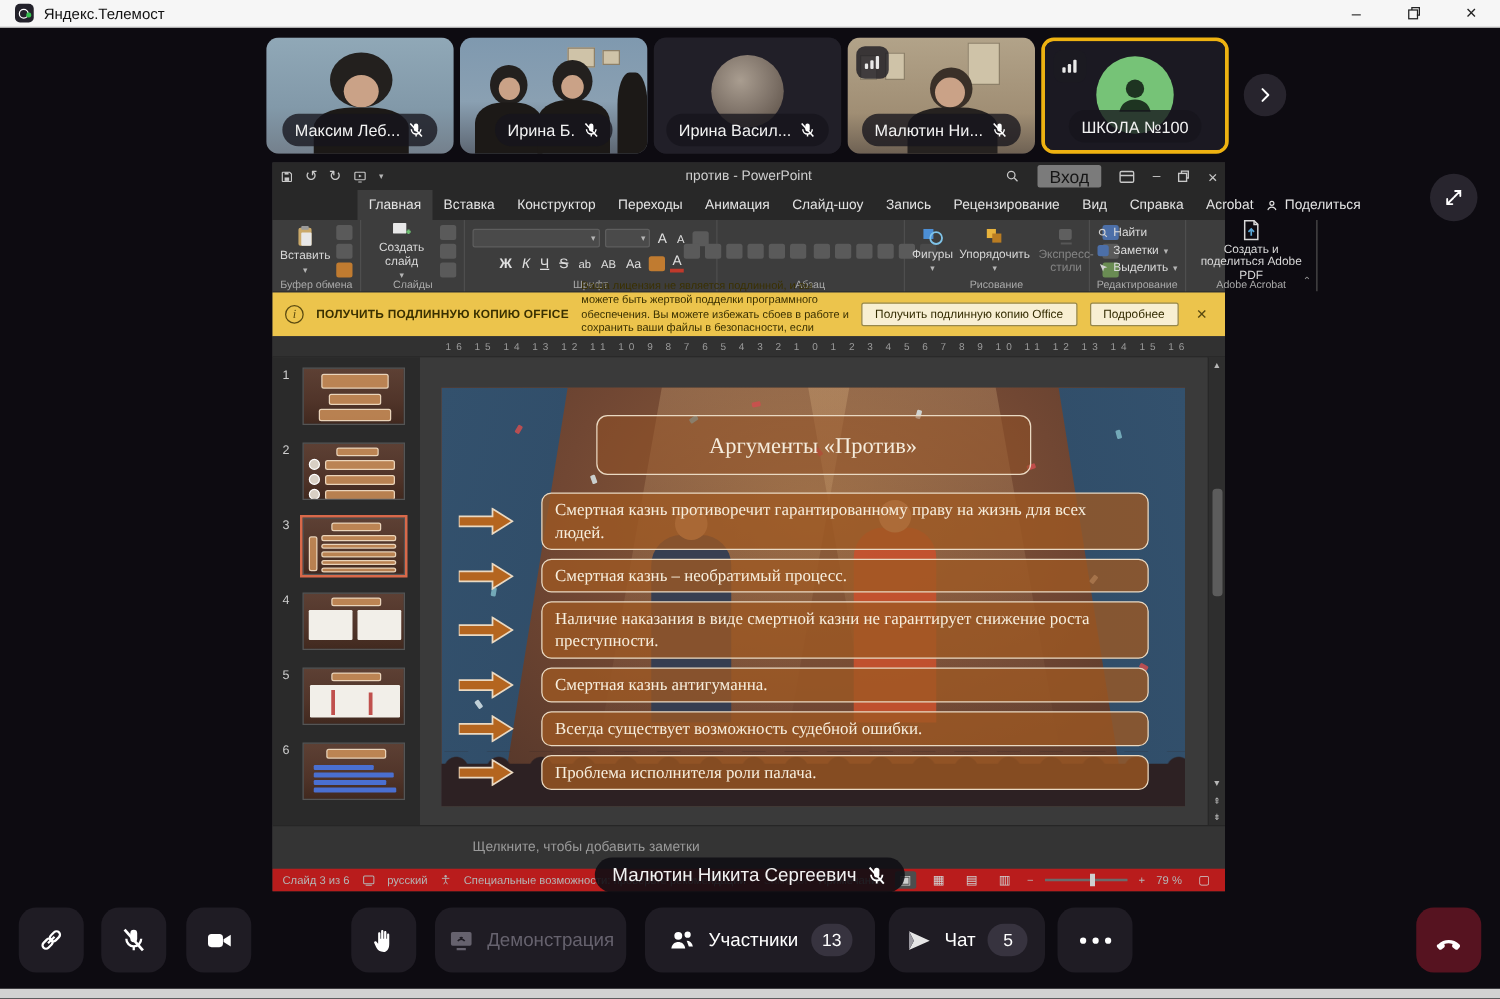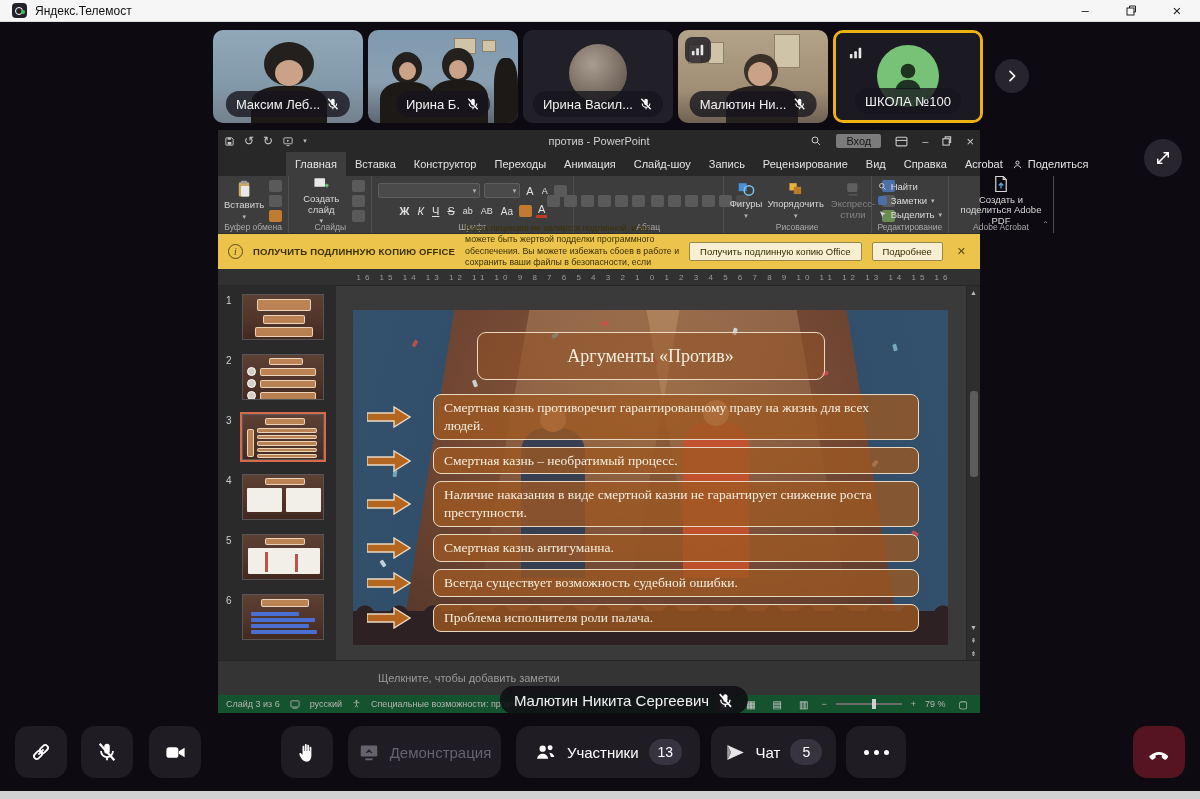--- a/index.html
+++ b/index.html
@@ -42,21 +42,21 @@
   .sig-badge{position:absolute;top:7px;left:7px;width:26px;height:26px;border-radius:7px;background:rgba(28,26,34,.8);
     display:flex;align-items:center;justify-content:center;}
   .circle-btn{position:absolute;border-radius:50%;background:#27242d;display:flex;align-items:center;justify-content:center;}
 
   
   .ppt{position:absolute;left:218px;top:130px;width:762px;height:583px;background:#3d3d3d;font-size:11px;color:#dcdcdc;}
   .ppt-titlebar{position:absolute;top:0;left:0;right:0;height:22px;background:#282828;display:flex;align-items:center;padding:0 6px;}
   .qat{display:flex;align-items:center;gap:9px;color:#c9c9c9;font-size:12px;}
   .ppt-doc-title{position:absolute;left:50%;transform:translateX(-50%);font-size:11px;color:#cfcfcf;white-space:nowrap;}
   .ppt-tb-right{margin-left:auto;display:flex;align-items:center;gap:14px;color:#c9c9c9;}
-  .signin{background:#7b7b7b;color:#161616;font-size:11px;padding:1px 10px;border-radius:2px;}
+  .signin{background:#7b7b7b;color:#161616;font-size:14px;padding:1px 10px;border-radius:2px;}
   .ppt-tabs{position:absolute;top:22px;left:0;right:0;height:24px;background:#282828;display:flex;align-items:stretch;padding-left:68px;}
   .ppt-tab{display:flex;align-items:center;padding:0 9px;font-size:11px;color:#e3e3e3;white-space:nowrap;}
   .ppt-tab.active{background:#3d3d3d;}
   .ppt-share{margin-left:auto;display:flex;align-items:center;gap:5px;padding-right:12px;color:#e3e3e3;}
 
   .ribbon{position:absolute;top:46px;left:0;right:0;height:58px;background:#3d3d3d;display:flex;border-bottom:1px solid #2e2e2e;}
   .rgroup{position:relative;border-right:1px solid #4e4e4e;padding:4px 6px 12px 6px;display:flex;gap:5px;align-items:center;}
   .rgroup-label{position:absolute;bottom:1px;left:0;right:0;text-align:center;font-size:8.5px;color:#aaa;white-space:nowrap;}
   .bigbtn{display:flex;flex-direction:column;align-items:center;justify-content:center;gap:2px;font-size:9.5px;color:#d8d8d8;text-align:center;line-height:1.1;}
   .mi{width:13px;height:12px;border-radius:2px;background:#5a5a5a;}
@@ -115,30 +115,30 @@
     display:flex;align-items:center;justify-content:center;
     font-family:"Liberation Serif",serif;font-size:18px;color:#f5ecdc;}
   .args{position:absolute;left:0;right:0;top:84px;display:flex;flex-direction:column;gap:7px;}
   .arg-row{display:flex;align-items:center;}
   .arg-arrow{width:44px;margin-left:14px;flex:none;}
   .arg-box{margin-left:22px;width:486px;background:rgba(158,88,34,.78);border:1.2px solid #ead9c2;border-radius:8px;
     padding:4px 10px;font-family:"Liberation Serif",serif;font-size:13.5px;line-height:1.32;color:#f7eedd;}
 
   .notes{position:absolute;top:530px;left:0;right:0;height:35px;background:#343434;border-top:1px solid #262626;
     display:flex;align-items:center;padding-left:160px;font-size:11px;color:#9a9a9a;}
-  .ppt-status{position:absolute;top:565px;left:0;right:0;height:18px;background:#14532d;display:flex;align-items:center;
+  .ppt-status{position:absolute;top:565px;left:0;right:0;height:18px;background:#b91c1c;display:flex;align-items:center;
     font-size:9px;color:#b5b5b5;padding:0 8px;gap:10px;}
   .st-right{margin-left:auto;display:flex;align-items:center;gap:9px;}
   .viewbtn{font-size:10px;color:#cfcfcf;padding:1px 4px;border-radius:2px;}
   .viewbtn.on{background:#4d4d4d;}
   .zoom-track{width:66px;height:2px;background:#6b6b6b;position:relative;}
   .zoom-thumb{position:absolute;left:55%;top:-4px;width:4px;height:10px;background:#cfcfcf;}
 
   
-  .speaker-pill{position:absolute;left:624px;top:686px;transform:translateX(-50%);height:28px;
+  .speaker-pill{position:absolute;left:600px;top:686px;transform:translateX(-50%);height:28px;
     background:rgba(16,14,20,.9);border-radius:16px;display:flex;align-items:center;gap:8px;padding:0 14px;
     color:#f2f2f2;font-size:15px;white-space:nowrap;z-index:5;}
 
   
   .cbtn{position:absolute;top:726px;height:52px;background:#1f1c24;border-radius:14px;
     display:flex;align-items:center;justify-content:center;gap:10px;color:#fff;font-size:15px;}
   .cbtn.disabled{color:#66626e;}
   .badge{background:#37333f;border-radius:13px;height:26px;min-width:32px;display:flex;align-items:center;justify-content:center;
     font-size:14px;color:#fff;padding:0 9px;}
   .hang{background:#561320;}

